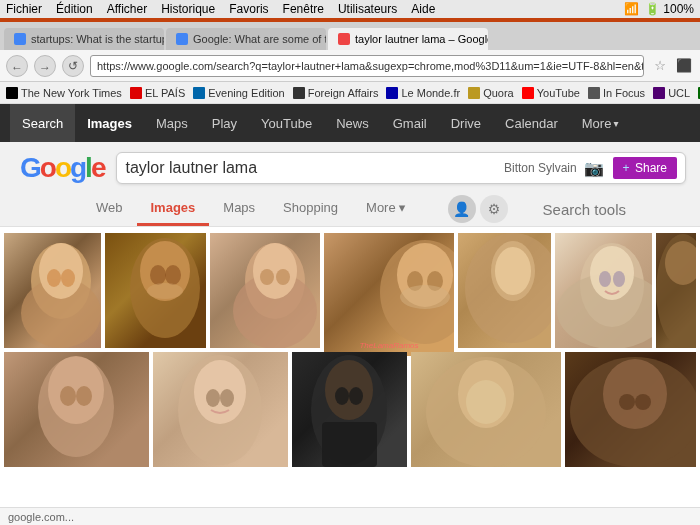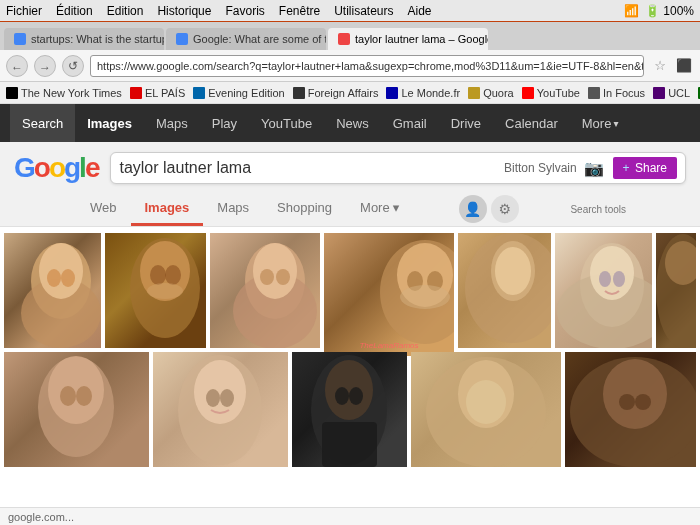--- a/index.html
+++ b/index.html
@@ -7,21 +7,21 @@
 
     
     .menubar {
       background: #e8e8e8;
       height: 22px;
       display: flex;
       align-items: center;
       padding: 0 6px;
       font-size: 12px;
       color: #000;
-      border-bottom: 1px solid #c2410c;
+      border-bottom: 4px solid #c2410c;
     }
     .menubar-items {
       display: flex;
       gap: 14px;
     }
     .menubar-item {
       cursor: pointer;
       font-size: 12px;
     }
     .menubar-right {
@@ -168,21 +168,21 @@
     .gnav-item.active-search { 
       background: #444;
       color: #ffffff;
     }
     .gnav-more { display: flex; align-items: center; gap: 2px; }
     .dropdown-arrow { font-size: 10px; }
 
     
     .google-search-area {
       background: #f1f1f1;
-      padding: 10px 0 0 0;
+      padding: 10px 0 0 6px;
       border-bottom: 1px solid #e0e0e0;
     }
     .google-logo-search {
       display: flex;
       align-items: center;
       padding: 0 14px;
       gap: 12px;
       margin-bottom: 8px;
     }
     .google-logo {
@@ -247,21 +247,21 @@
     }
     .stab.active {
       color: #dd4b39;
       border-bottom: 3px solid #dd4b39;
       font-weight: bold;
     }
     .stab-more { display: flex; align-items: center; gap: 3px; }
     .search-tools-btn {
       margin-left: auto;
       padding: 8px 14px;
-      font-size: 10px;
+      font-size: 15px;
       color: #777;
       cursor: pointer;
       text-align: center;
     }
     .img-cell {
       background: #e0e0e0;
       overflow: hidden;
       display: flex;
       align-items: center;
       justify-content: center;
@@ -319,21 +319,21 @@
       display: flex; align-items: center;
     }
   </style>
 </head>
 <body>
 
 <div class="menubar">
   <div class="menubar-items">
     <span class="menubar-item">Fichier</span>
     <span class="menubar-item">Édition</span>
-    <span class="menubar-item">Edition</span>
+    <span class="menubar-item">Afficher</span>
     <span class="menubar-item">Historique</span>
     <span class="menubar-item">Favoris</span>
     <span class="menubar-item">Fenêtre</span>
     <span class="menubar-item">Utilisateurs</span>
     <span class="menubar-item">Aide</span>
   </div>
   <div class="menubar-right">
     <span>📶</span>
     <span>🔋 <span>100%</span></span>
   </div>

